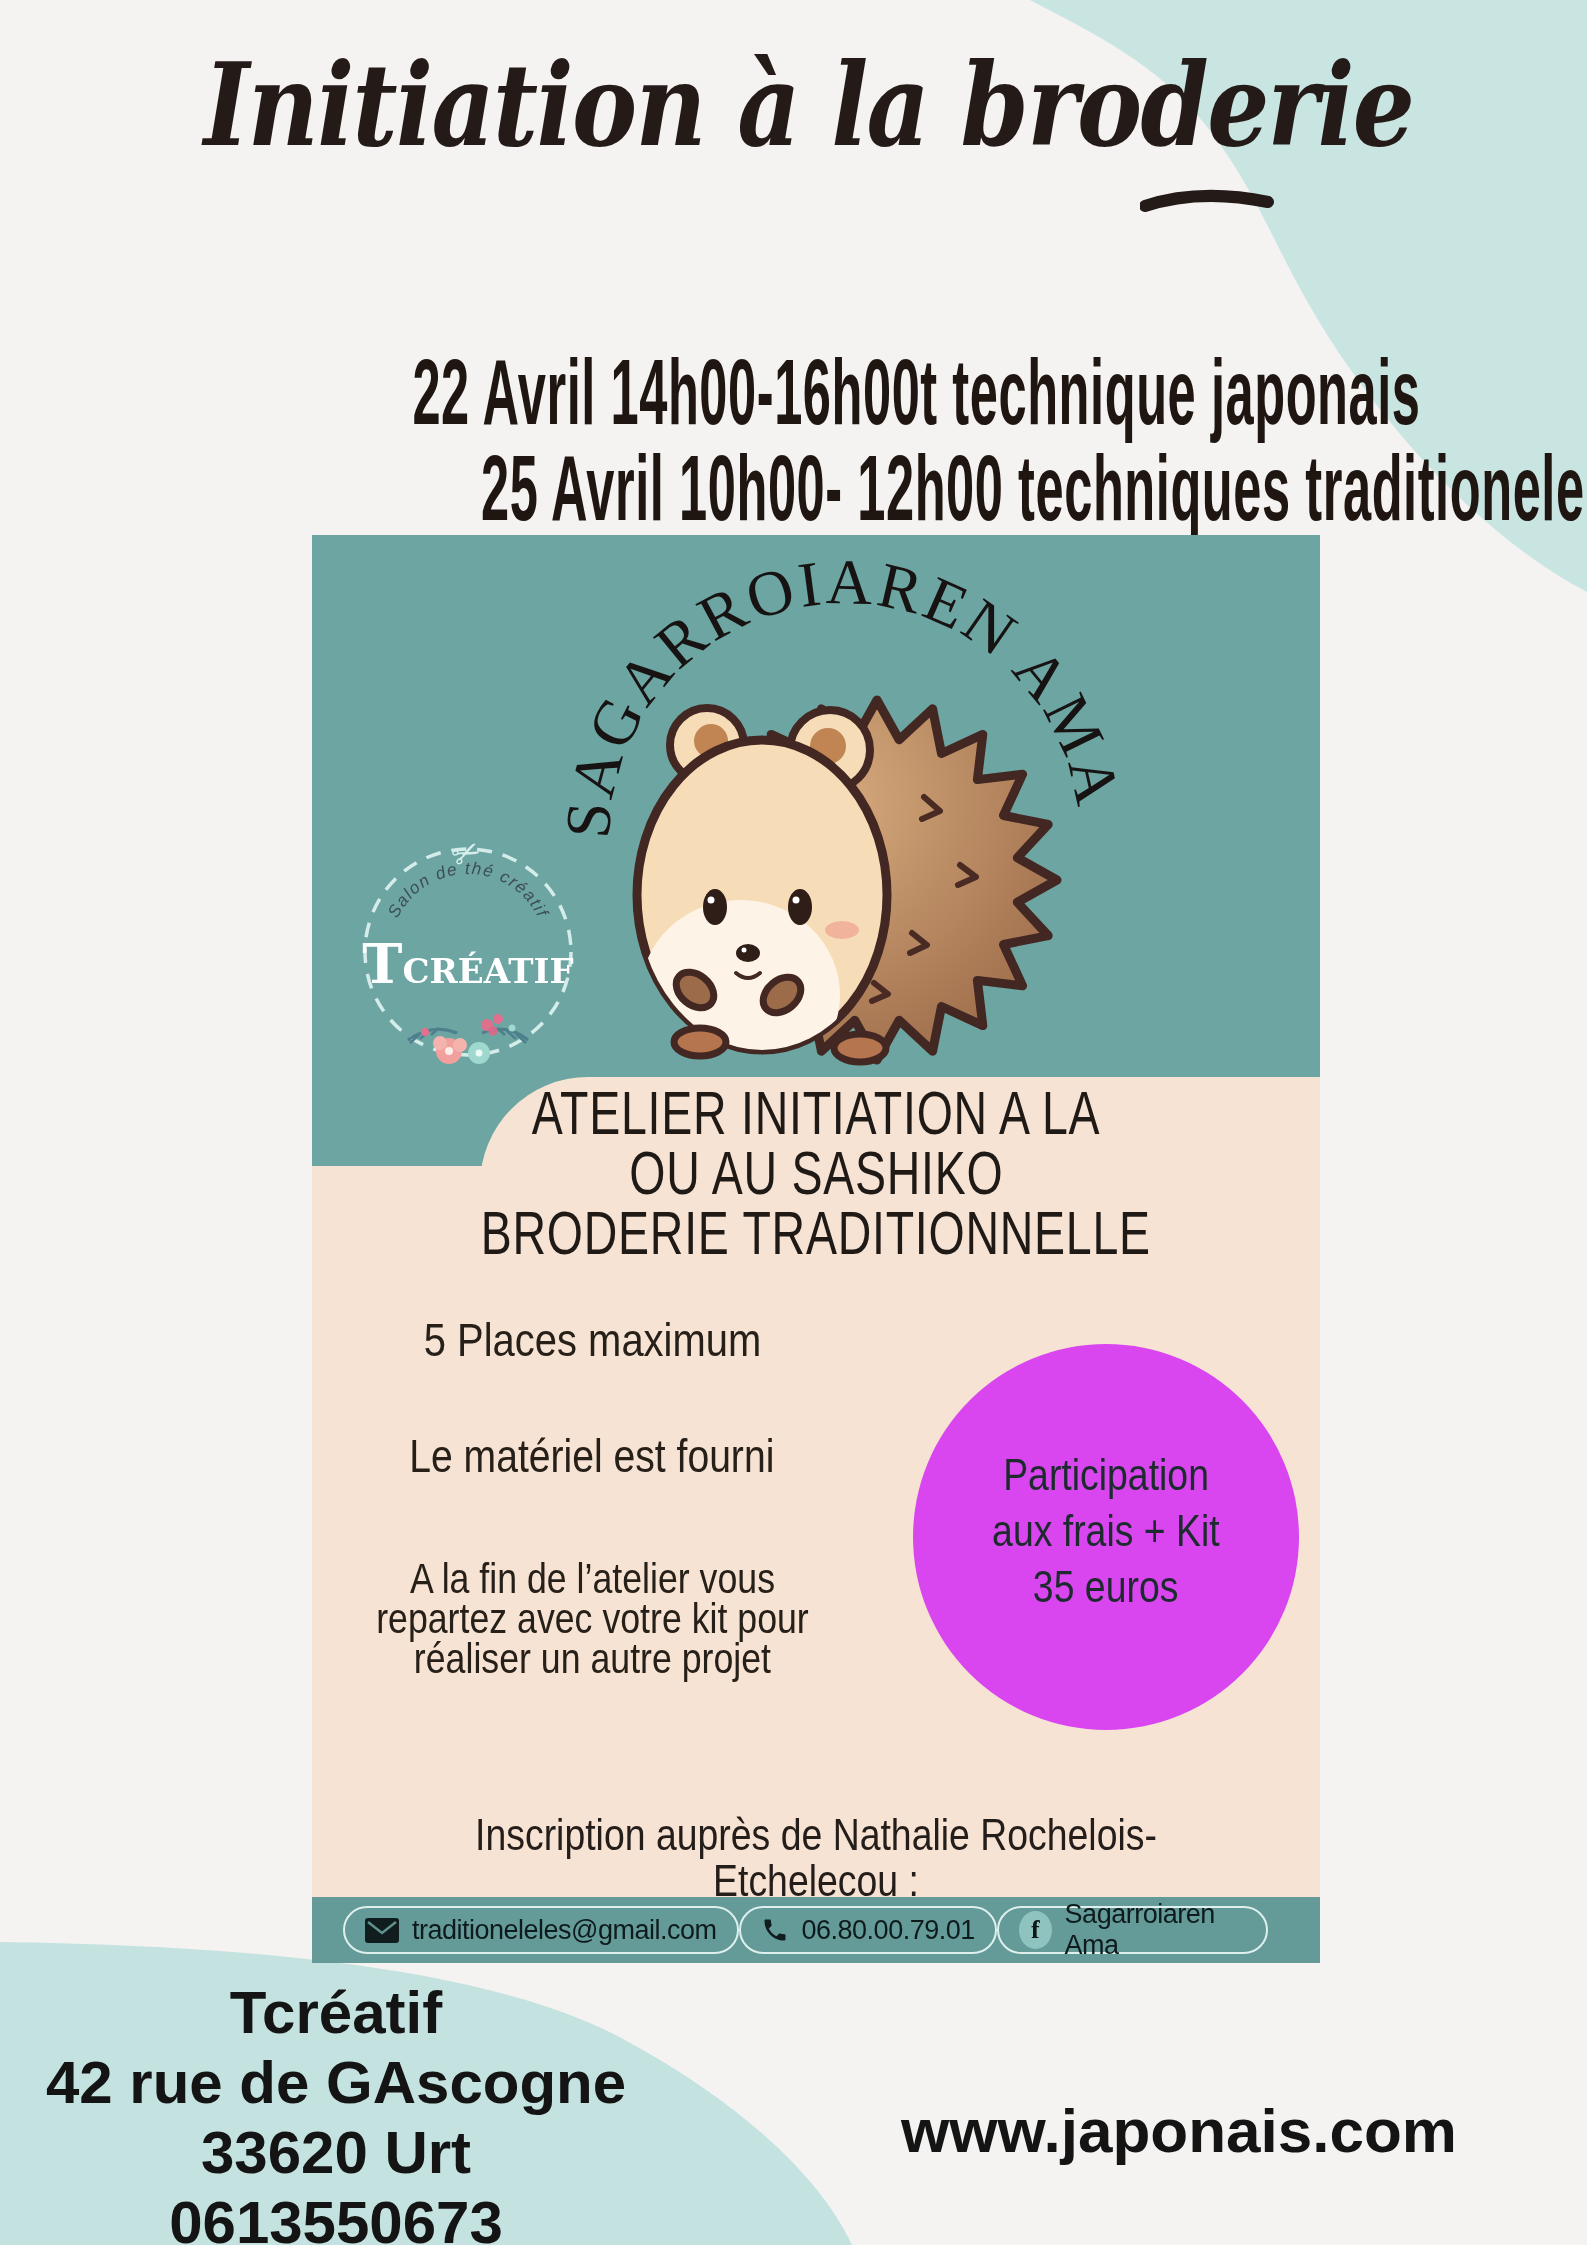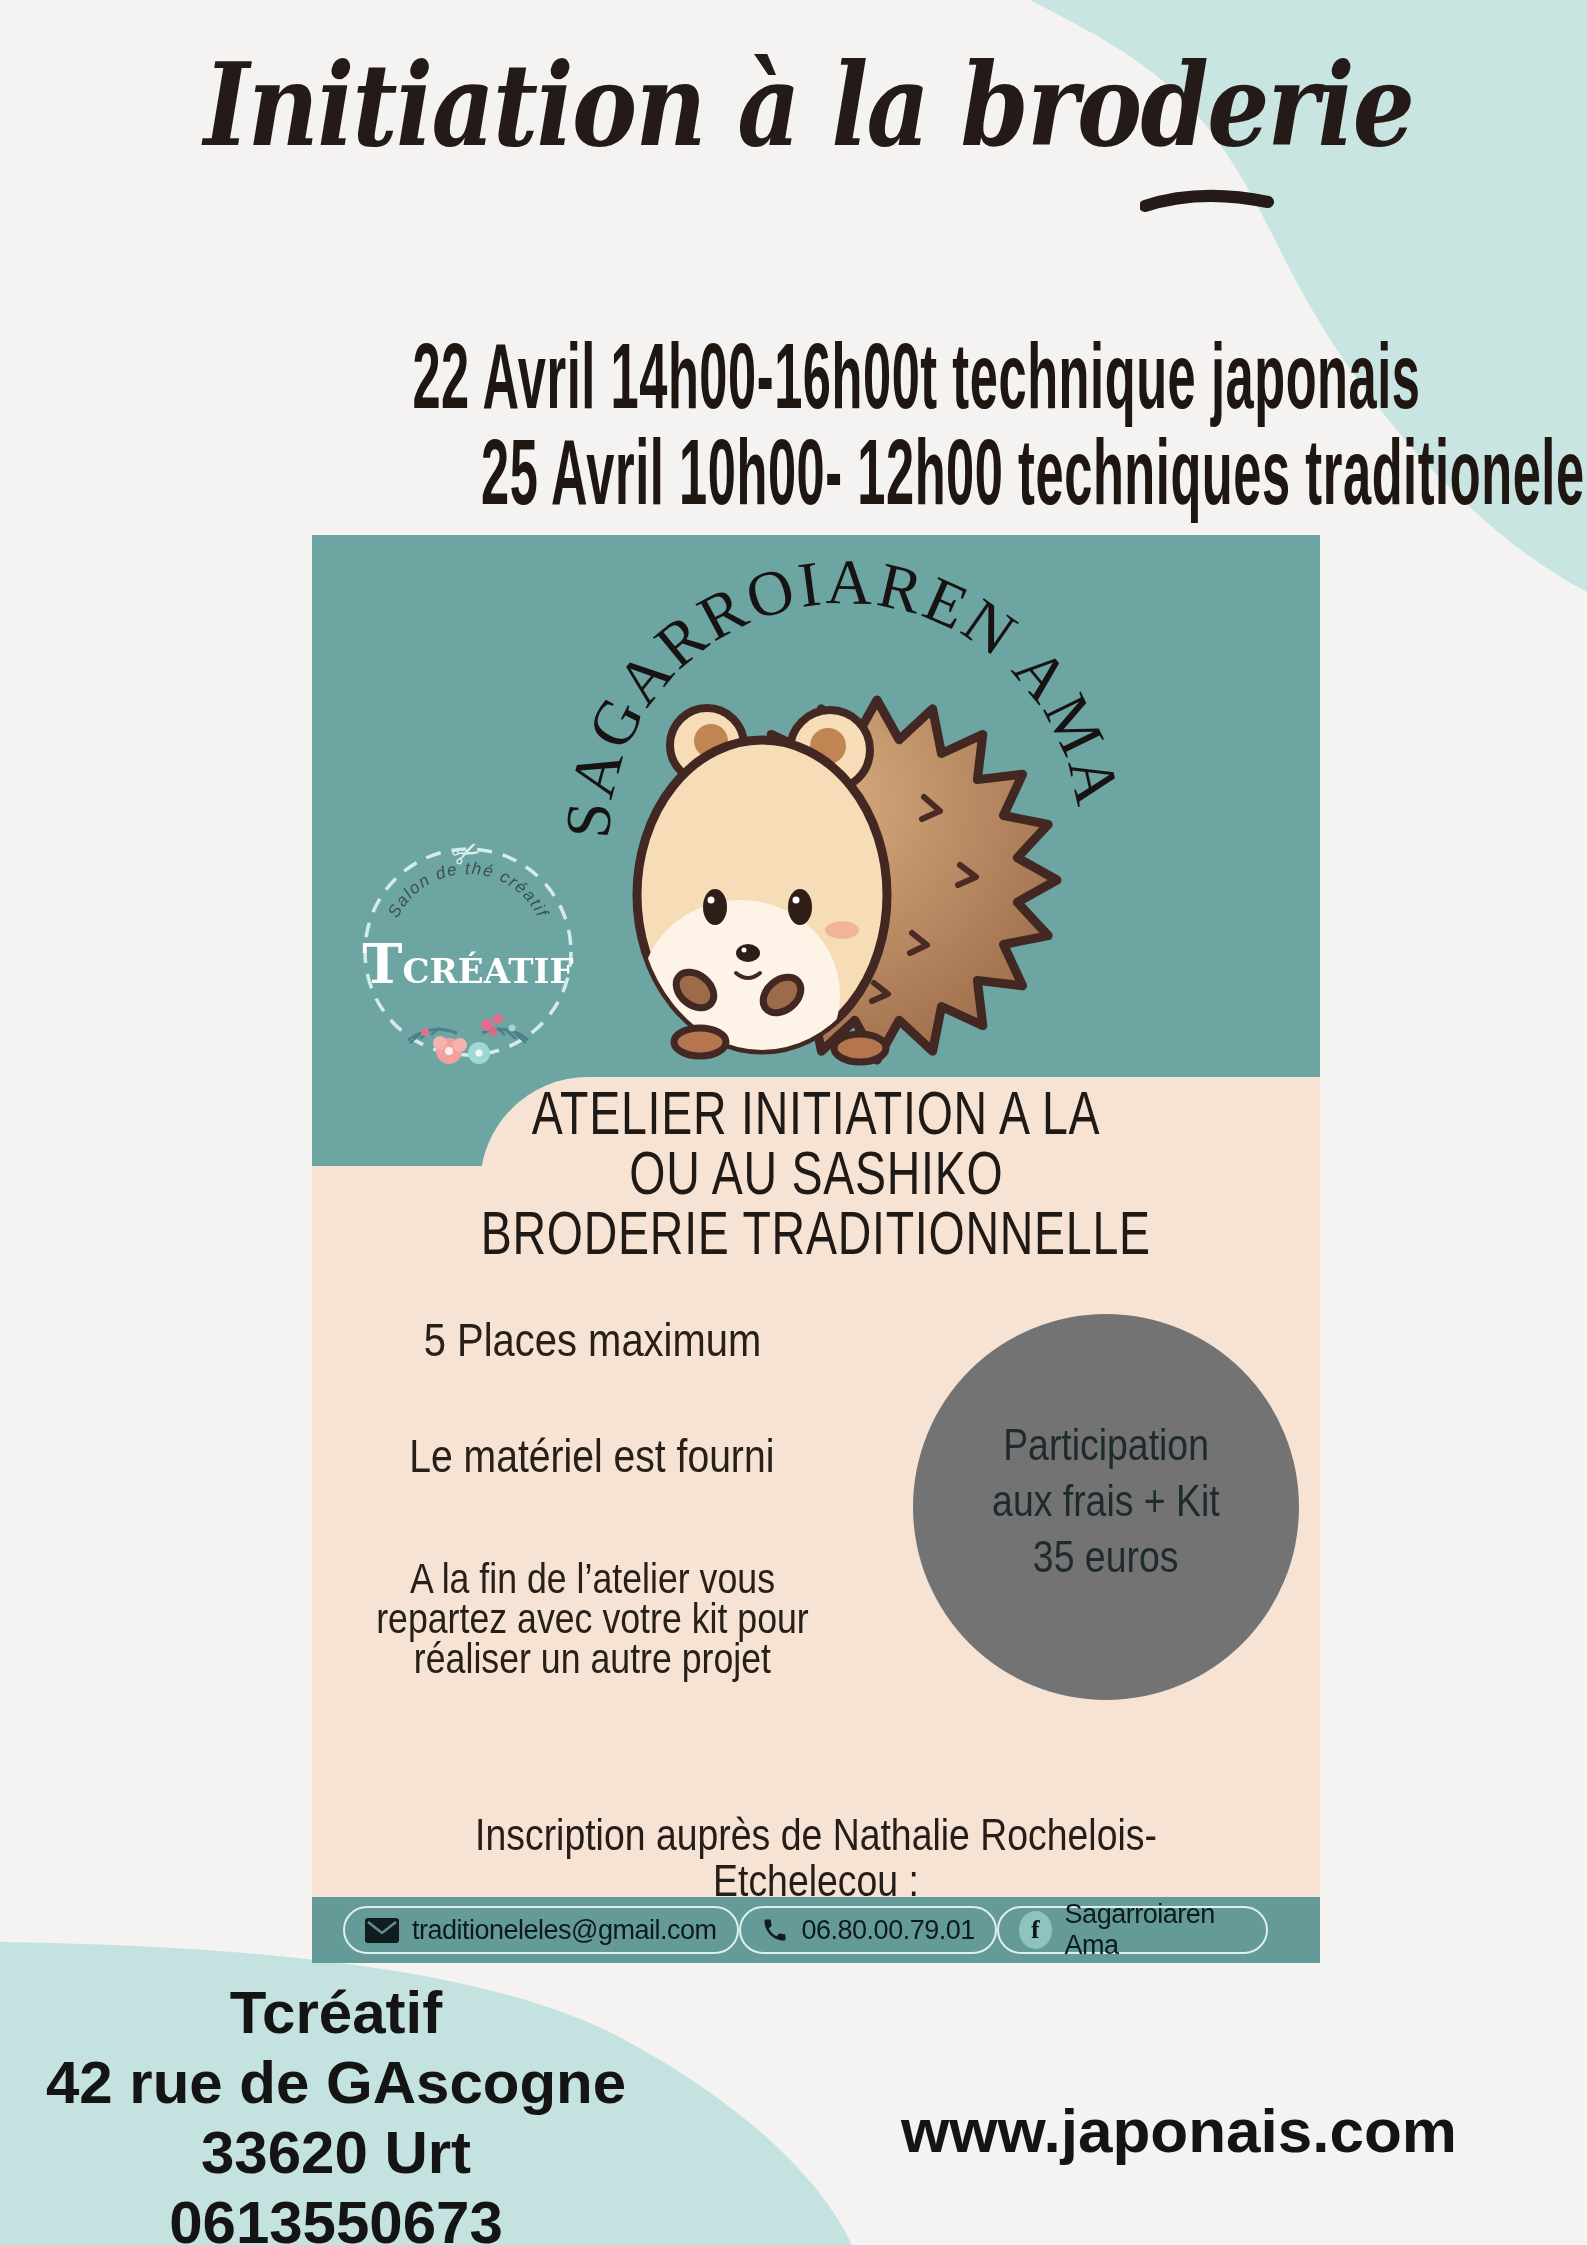--- a/index.html
+++ b/index.html
@@ -14,37 +14,37 @@
   .blob-tr{right:0;top:0;}
   .blob-bl{left:0;top:1930px;}
 
   
   .title{left:0;top:30px;width:1587px;padding-left:30px;box-sizing:border-box;text-align:center;
          font-family:"DejaVu Serif",serif;font-style:italic;font-weight:700;font-size:115px;
          line-height:150px;color:#241b19;letter-spacing:-2px;}
   .title-swash{left:1140px;top:180px;}
 
   
-  .dates{left:0;top:328px;width:1587px;text-align:center;font-weight:700;font-size:92px;
+  .dates{left:0;top:344px;width:1587px;text-align:center;font-weight:700;font-size:92px;
          line-height:96px;color:#1f1612;letter-spacing:1px;}
 
   
   .poster{left:312px;top:535px;width:1008px;height:1428px;background:#f6e3d4;}
   .p-teal{position:absolute;left:0;top:0;width:1008px;height:631px;background:#6ca5a2;}
   .p-bump{position:absolute;left:168px;top:542px;right:0;height:108px;background:#f6e3d4;
           border-top-left-radius:115px;}
   .p-art{position:absolute;left:0;top:0;}
   .p-heading{position:absolute;left:0;top:548px;width:1008px;text-align:center;
              font-size:62px;line-height:60px;color:#201a17;letter-spacing:1px;}
   .p-bullets{position:absolute;left:10px;top:780px;width:540px;text-align:center;color:#272019;}
   .b1{font-size:47px;line-height:50px;margin-bottom:66px;}
   .b2{font-size:46px;line-height:50px;margin-bottom:78px;}
   .b3{font-size:42px;line-height:40px;white-space:pre-line;}
-  .p-circle{position:absolute;left:601px;top:779px;width:386px;height:386px;border-radius:50%;
-            background:#737373;display:flex;align-items:center;justify-content:center;text-align:center;}
+  .p-circle{position:absolute;left:601px;top:809px;width:386px;height:386px;border-radius:50%;
+            background:#d946ef;display:flex;align-items:center;justify-content:center;text-align:center;}
   .p-circle-inner{font-size:44px;line-height:56px;color:#1d2b2e;transform:translateY(-6px);}
   .p-inscription{position:absolute;left:0;top:1277px;width:1008px;text-align:center;
                  font-size:44px;line-height:46px;color:#241d1a;}
   .p-bar{position:absolute;left:0;top:1362px;width:1008px;height:66px;background:#649a98;
          display:flex;align-items:center;justify-content:space-between;
          padding:0 52px 0 31px;box-sizing:border-box;}
   .pill{height:48px;border:2px solid #ddf0ee;border-radius:999px;display:flex;align-items:center;
         gap:13px;padding:0 20px;color:#0e1b1d;font-size:27px;letter-spacing:-0.5px;box-sizing:border-box;}
   .fb-circle{width:38px;height:38px;border-radius:50%;background:#8fc3bf;display:flex;
              align-items:center;justify-content:center;font-weight:700;font-size:26px;color:#0c1718;

